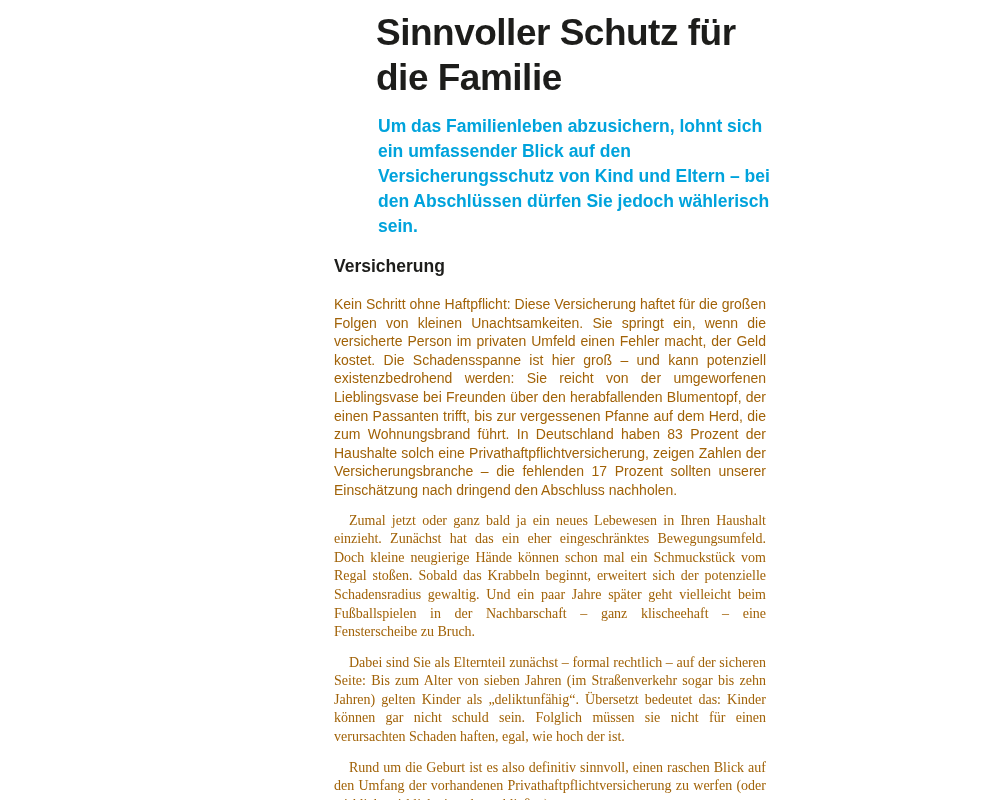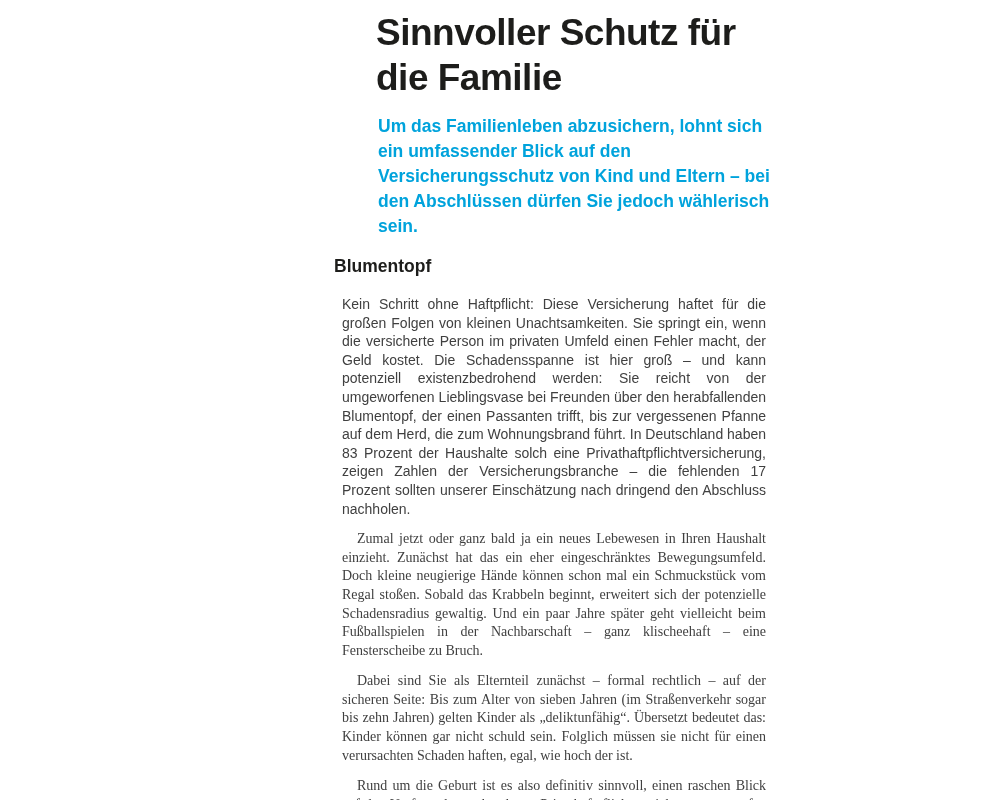--- a/index.html
+++ b/index.html
@@ -46,23 +46,22 @@
     font-size: 17.5px;
     line-height: 20px;
     font-weight: 700;
     color: #1d1d1b;
     margin-bottom: 7px;
   }
   .para {
     font-size: 14px;
     line-height: 18.6px;
     text-align: justify;
-    color: #404040;
+    color: #a16207;
     hyphens: auto;
-    margin-left: 8px;
     -webkit-hyphens: auto;
   }
   .para.indent { text-indent: 15px; font-family: Liberation Serif, serif; }
   .footer {
     position: absolute;
     left: 236px;
     top: 785px;
     font-size: 11px;
     line-height: 13px;
     color: #3c3c3b;
@@ -73,21 +72,21 @@
 </head>
 <body>
 
 <div class="page">
 
   <h1 class="headline">Sinnvoller Schutz für die Familie</h1>
 
   <p class="intro" lang="de">Um das Familienleben abzusichern, lohnt sich ein umfassender Blick auf den Versicherungsschutz von Kind und Eltern – bei den Abschlüssen dürfen Sie jedoch wählerisch sein.</p>
 
   <section class="body-col">
-    <h2 class="section-heading">Blumentopf</h2>
+    <h2 class="section-heading">Versicherung</h2>
     <p class="para" lang="de">Kein Schritt ohne Haftpflicht: Diese Versicherung haftet für die großen Folgen von kleinen Unachtsamkeiten. Sie springt ein, wenn die versicherte Person im privaten Umfeld einen Fehler macht, der Geld kostet. Die Schadensspanne ist hier groß – und kann potenziell existenzbedrohend werden: Sie reicht von der umgeworfenen Lieblingsvase bei Freunden über den herabfallenden Blumentopf, der einen Passanten trifft, bis zur vergessenen Pfanne auf dem Herd, die zum Wohnungsbrand führt. In Deutschland haben 83 Prozent der Haushalte solch eine Privathaftpflichtversicherung, zeigen Zahlen der Versicherungsbranche – die fehlenden 17 Prozent sollten unserer Einschätzung nach dringend den Abschluss nachholen.</p>
     <p class="para indent" lang="de">Zumal jetzt oder ganz bald ja ein neues Lebewesen in Ihren Haushalt einzieht. Zunächst hat das ein eher eingeschränktes Bewegungsumfeld. Doch kleine neugierige Hände können schon mal ein Schmuckstück vom Regal stoßen. Sobald das Krabbeln beginnt, erweitert sich der potenzielle Schadensradius gewaltig. Und ein paar Jahre später geht vielleicht beim Fußballspielen in der Nachbarschaft – ganz klischeehaft – eine Fensterscheibe zu Bruch.</p>
     <p class="para indent" lang="de">Dabei sind Sie als Elternteil zunächst – formal rechtlich – auf der sicheren Seite: Bis zum Alter von sieben Jahren (im Straßenverkehr sogar bis zehn Jahren) gelten Kinder als „deliktunfähig“. Übersetzt bedeutet das: Kinder können gar nicht schuld sein. Folglich müssen sie nicht für einen verursachten Schaden haften, egal, wie hoch der ist.</p>
     <p class="para indent" lang="de">Rund um die Geburt ist es also definitiv sinnvoll, einen raschen Blick auf den Umfang der vorhandenen Privathaftpflichtversicherung zu werfen (oder wirklich, wirklich eine abzuschließen).</p>
   </section>
 
   <footer class="footer">
     <span class="page-num">111</span><span class="sep">|</span><span class="brand">Stiftung Warentest</span>
   </footer>
 

